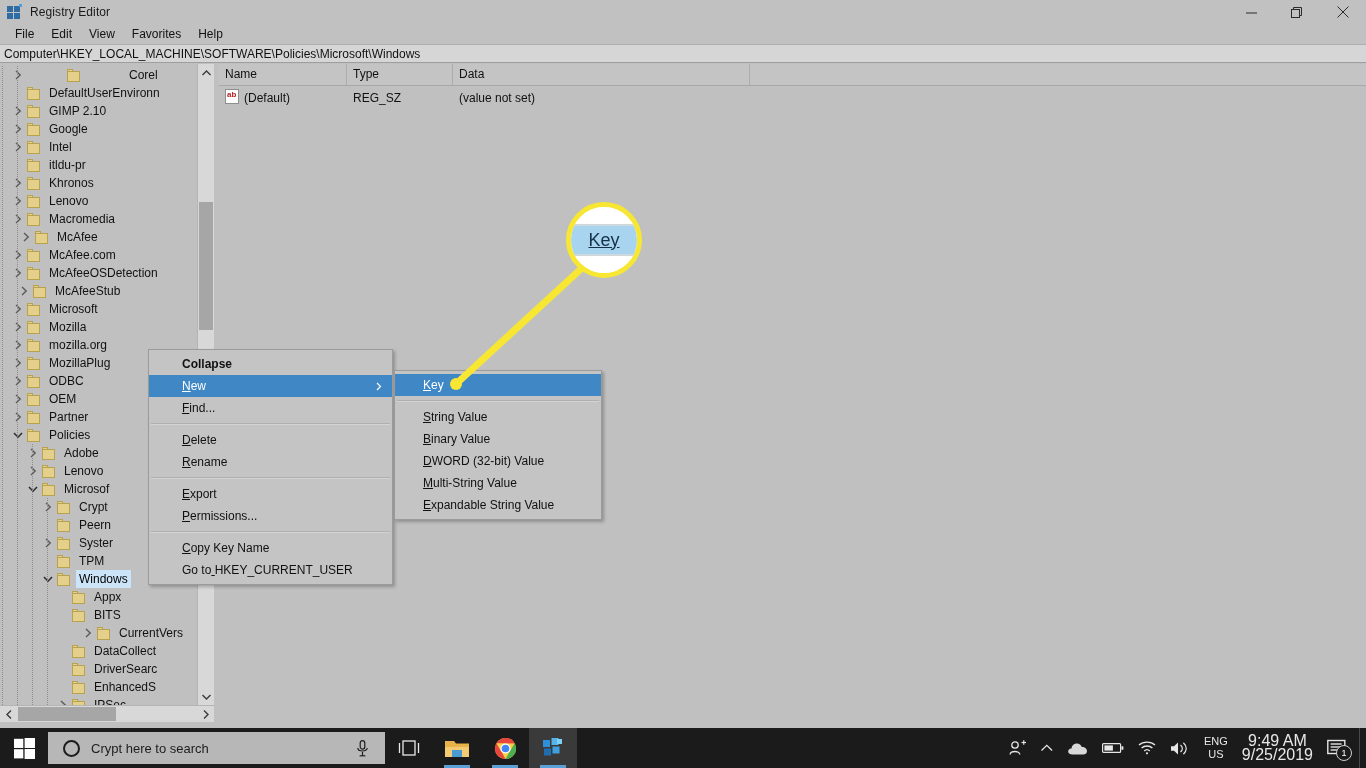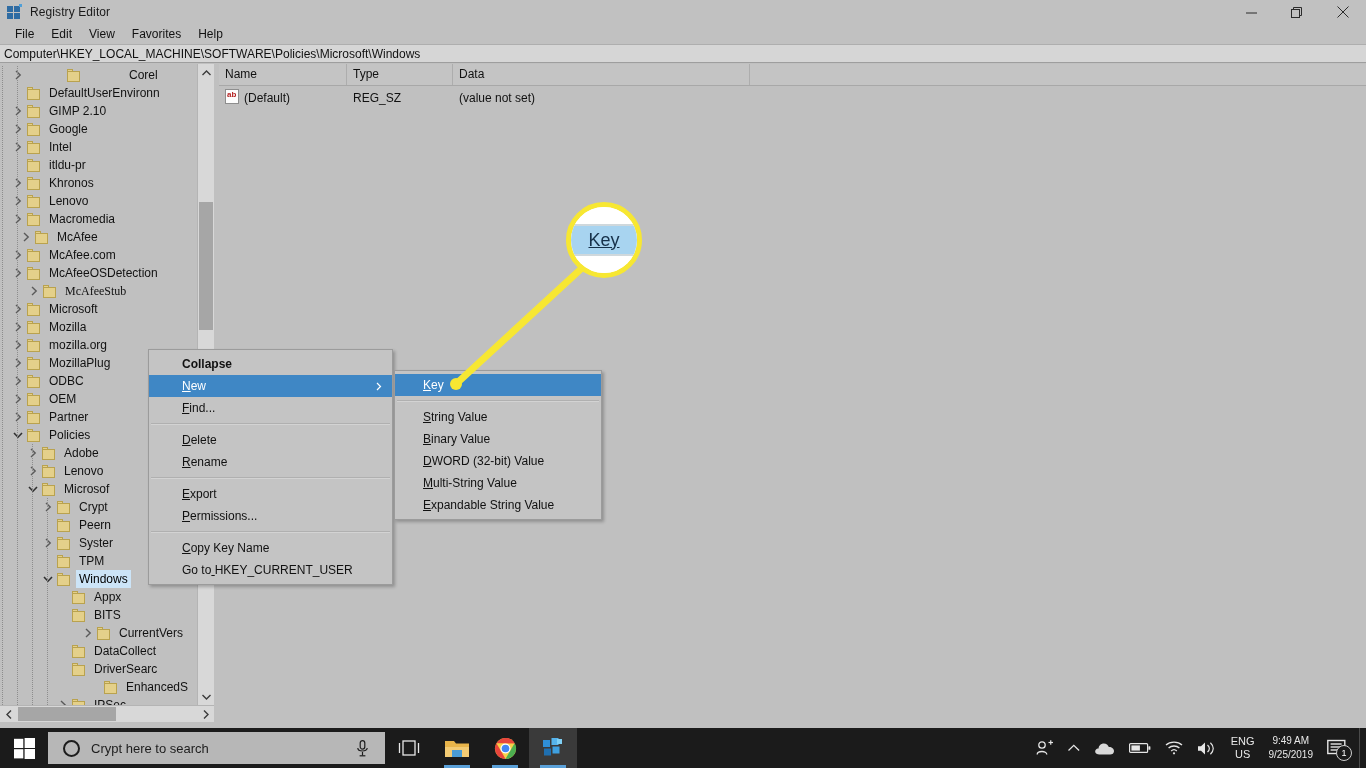--- a/index.html
+++ b/index.html
@@ -308,21 +308,21 @@
   .tray-item {
     height: 40px; display: flex; align-items: center; justify-content: center;
     color: #e6e6e6;
     padding: 0 7px;
   }
   .lang {
     font-size: 11px; color: #e8e8e8; line-height: 13px;
     text-align: center; padding: 0 8px;
   }
   .clock {
-    font-size: 10px; color: #e8e8e8; line-height: 14px;
+    font-size: 16px; color: #e8e8e8; line-height: 14px;
     text-align: center; padding: 0 6px;
   }
   .notif {
     position: relative; padding: 0 12px 0 8px;
   }
   .notif-badge {
     position: absolute; right: 7px; bottom: 7px;
     width: 14px; height: 14px; border-radius: 50%;
     background: #1b1b1b; border: 1px solid #cfcfcf;
     color: #ffffff; font-size: 9px;
@@ -510,21 +510,21 @@
             <svg width="7" height="10">
               <polyline points="1,1 5.2,5 1,9" fill="none" stroke="#5a5a5a" stroke-width="1.4"></polyline>
             </svg>
           </div>
           <div class="folder">
             <div class="ftab"></div>
             <div class="fbody"></div>
           </div>
           <div class="tlabel">McAfeeOSDetection</div>
         </div>
-        <div class="tnode" style="padding-left: 26px; font-family: Liberation Serif, serif;">
+        <div class="tnode" style="padding-left: 16px;">
           <div class="chev">
             <svg width="7" height="10">
               <polyline points="1,1 5.2,5 1,9" fill="none" stroke="#5a5a5a" stroke-width="1.4"></polyline>
             </svg>
           </div>
           <div class="folder">
             <div class="ftab"></div>
             <div class="fbody"></div>
           </div>
           <div class="tlabel">McAfeeStub</div>
@@ -750,21 +750,21 @@
           <div class="tlabel">DataCollect</div>
         </div>
         <div class="tnode" style="padding-left: 55px;">
           <div class="chev"></div>
           <div class="folder">
             <div class="ftab"></div>
             <div class="fbody"></div>
           </div>
           <div class="tlabel">DriverSearc</div>
         </div>
-        <div class="tnode" style="padding-left: 55px; margin-left: 32px;">
+        <div class="tnode" style="padding-left: 55px;">
           <div class="chev"></div>
           <div class="folder">
             <div class="ftab"></div>
             <div class="fbody"></div>
           </div>
           <div class="tlabel">EnhancedS</div>
         </div>
         <div class="tnode" style="padding-left: 55px;">
           <div class="chev">
             <svg width="7" height="10">

